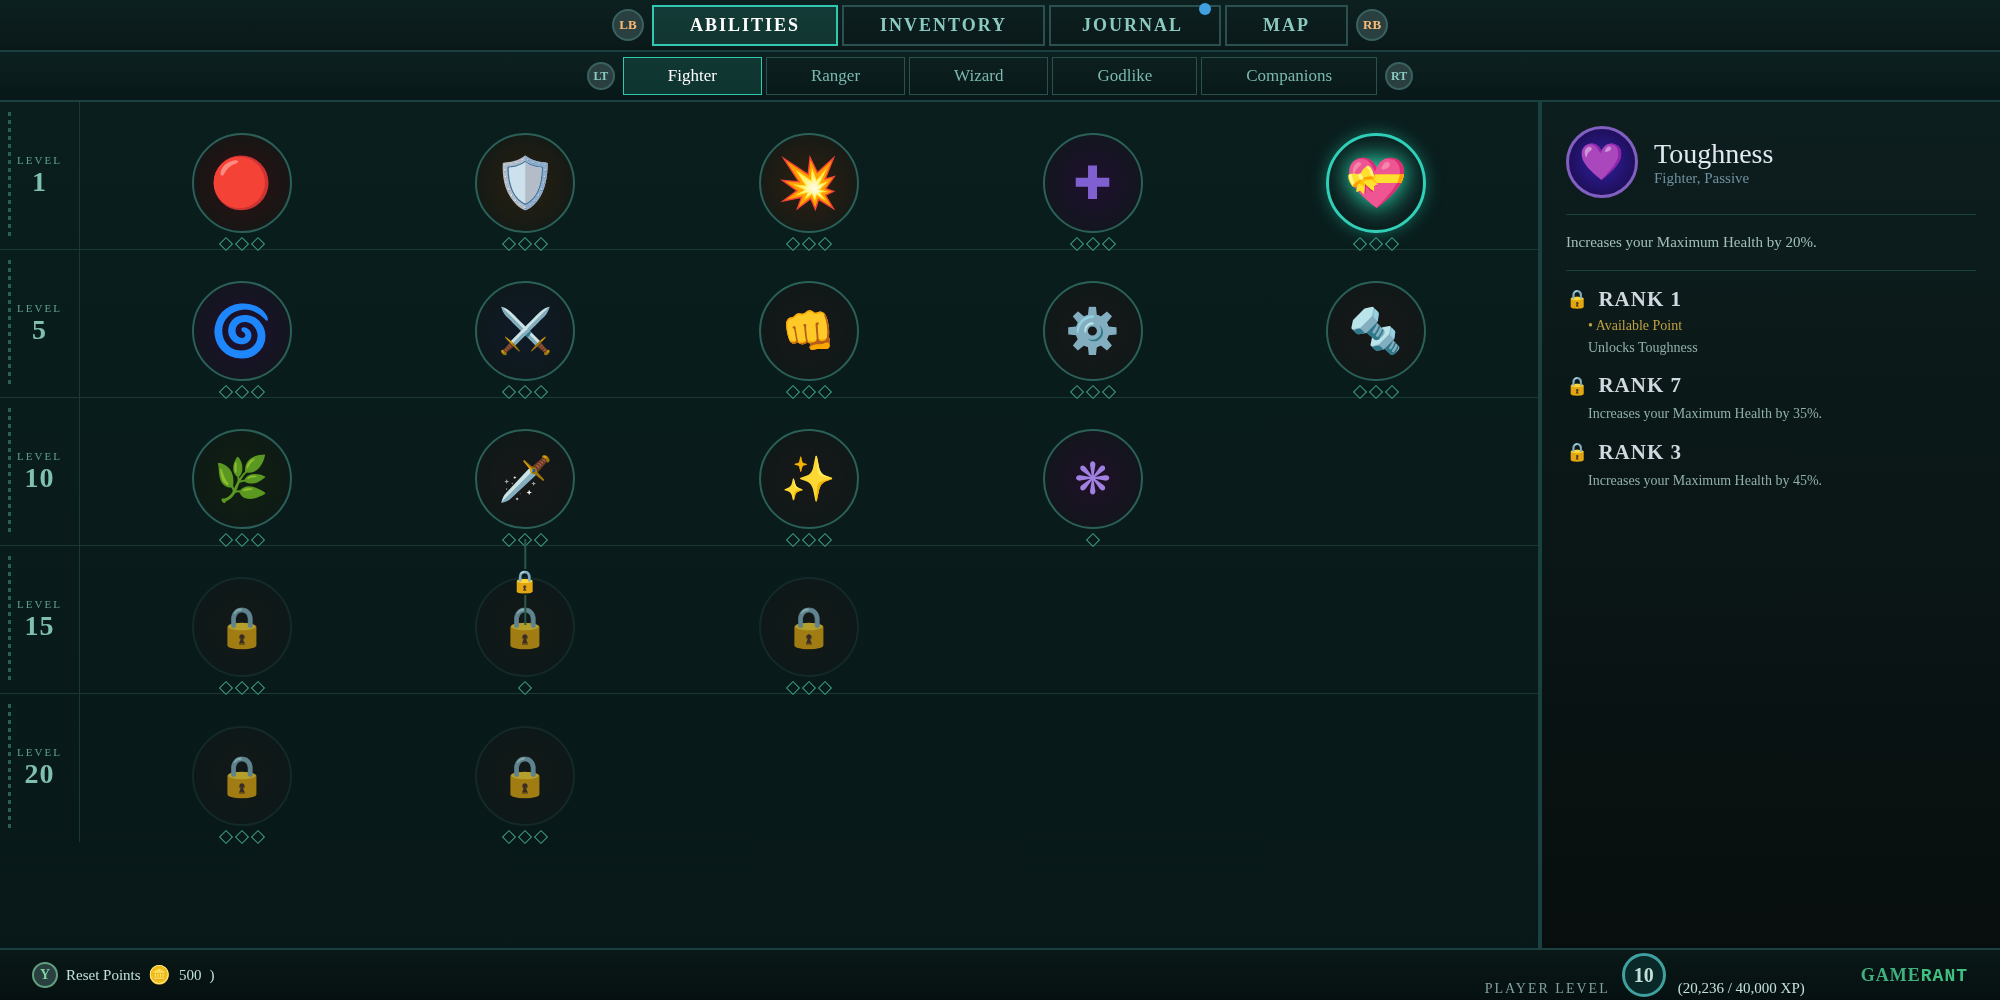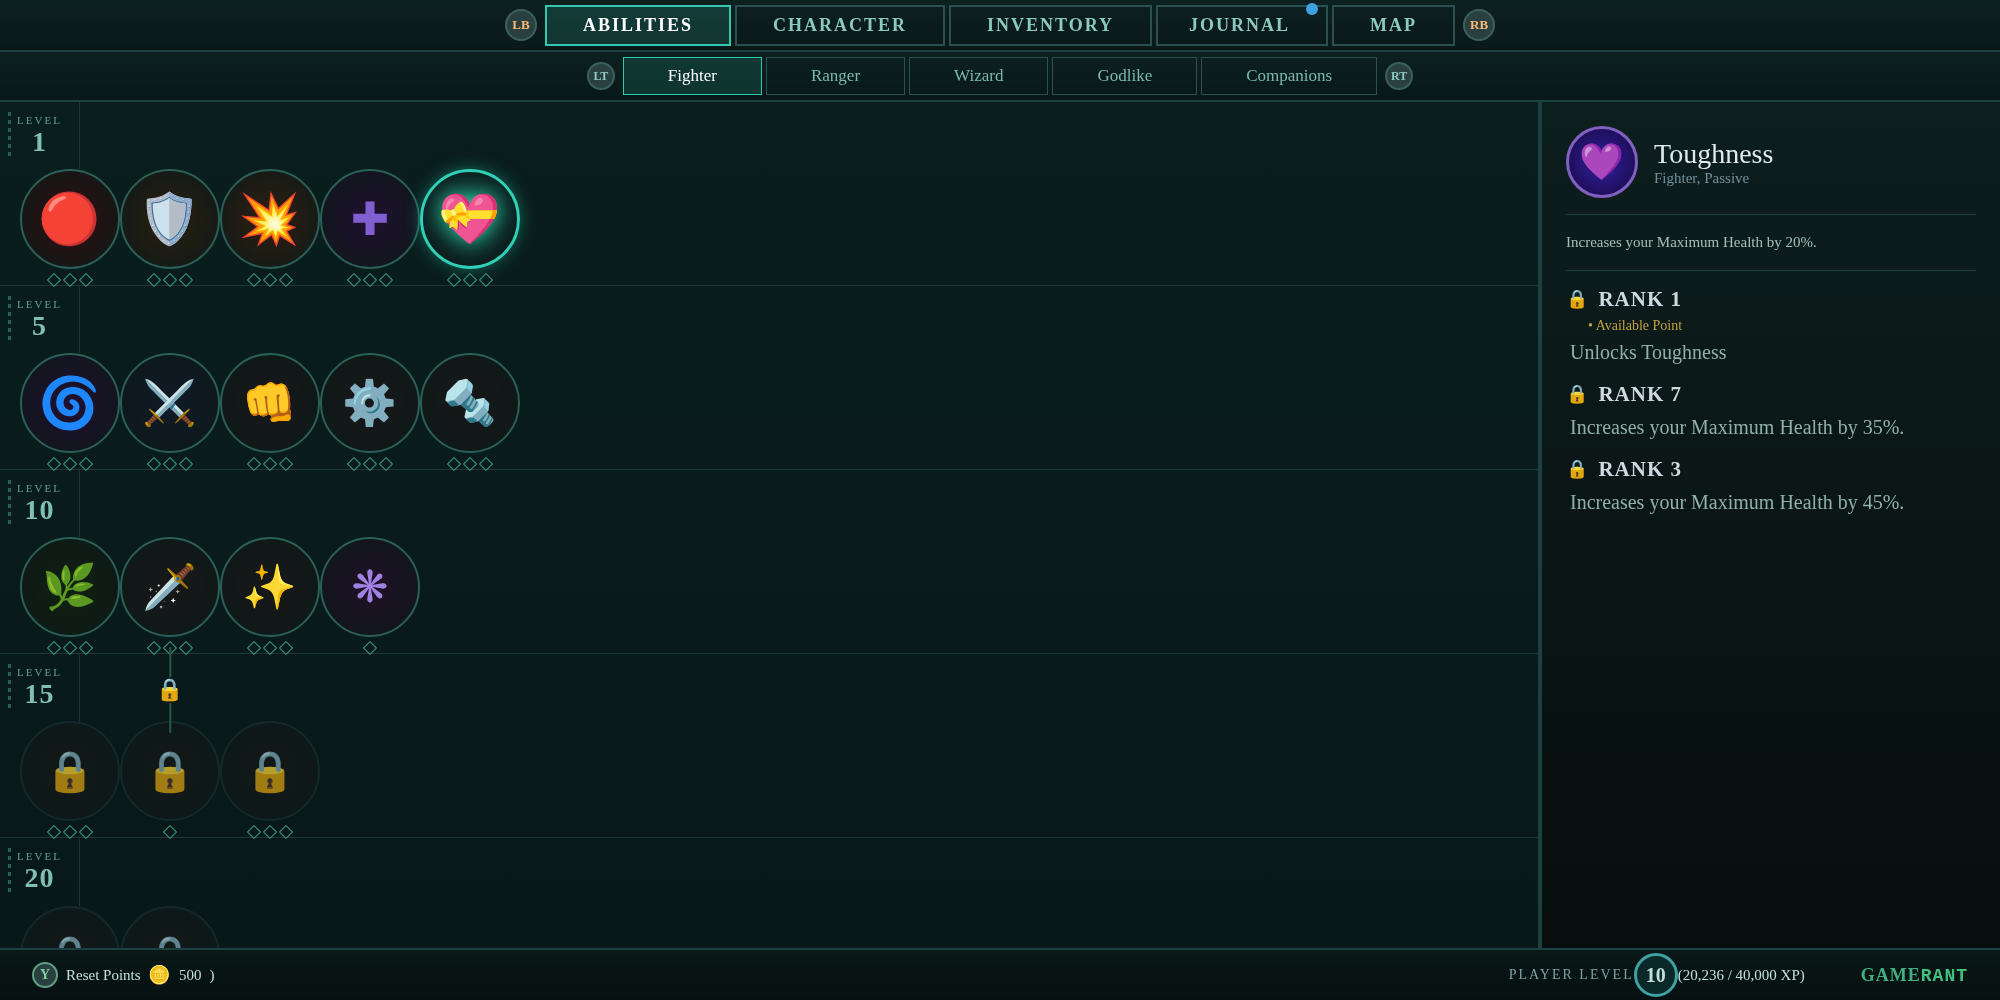--- a/index.html
+++ b/index.html
@@ -118,25 +118,24 @@
       flex: 1;
       background: linear-gradient(180deg, #0a1e1e 0%, #081818 100%);
       border-right: 2px solid #1a4040;
       position: relative;
       overflow: hidden;
     }
 
     
     .level-row {
       display: flex;
-      align-items: flex-start;
-      height: 184px;
+      align-items: flex-end;
+      height: 148px;
       border-bottom: 1px solid #1a3838;
       position: relative;
-      flex-direction: column;
     }
     .level-label {
       width: 80px;
       display: flex;
       flex-direction: column;
       align-items: center;
       justify-content: center;
       color: #60a090;
       font-size: 13px;
       letter-spacing: 1px;
@@ -282,23 +281,23 @@
       color: #d0d8e0;
       letter-spacing: 1px;
     }
     .available-point {
       font-size: 14px;
       color: #c0a040;
       margin-left: 22px;
       margin-bottom: 4px;
     }
     .rank-desc {
-      font-size: 20px;
+      font-size: 14px;
       color: #90b0a8;
-      margin-left: 4px;
+      margin-left: 22px;
       line-height: 1.4;
     }
 
     
     .bottom-bar {
       height: 52px;
       background: linear-gradient(180deg, #0a1818 0%, #061010 100%);
       border-top: 2px solid #1a4040;
       display: flex;
       align-items: center;
@@ -325,21 +324,22 @@
       align-items: center;
       justify-content: center;
       font-weight: bold;
     }
     .coin-icon {
       font-size: 18px;
     }
     .player-level-section {
       margin-left: auto;
       display: flex;
-      align-items: center;
+      align-items: flex-end;
+      gap: 12px;
     }
     .player-level-label {
       font-size: 14px;
       letter-spacing: 2px;
       color: #80a0a0;
       text-transform: uppercase;
     }
     .player-level-circle {
       width: 44px;
       height: 44px;
@@ -373,21 +373,20 @@
       font-size: 40px;
       color: #c87020;
     }
   </style>
 </head>
 <body>
 
 <div class="top-nav">
   <div class="controller-btn">LB</div>
   <button class="nav-btn active">ABILITIES</button>
-  <button class="nav-btn">CHARACTER</button>
   <button class="nav-btn">INVENTORY</button>
   <button class="nav-btn has-notif">
     <span>JOURNAL</span>
     <span class="notif-dot"></span>
   </button>
   <button class="nav-btn">MAP</button>
   <div class="controller-btn">RB</div>
 </div>
 
 <div class="sub-nav">

